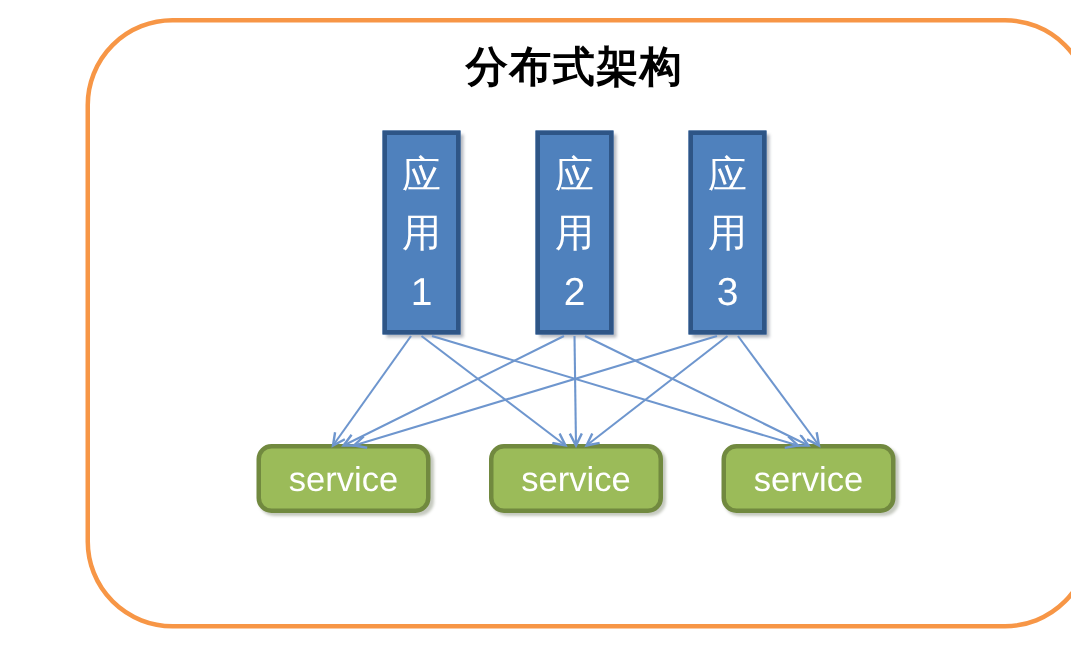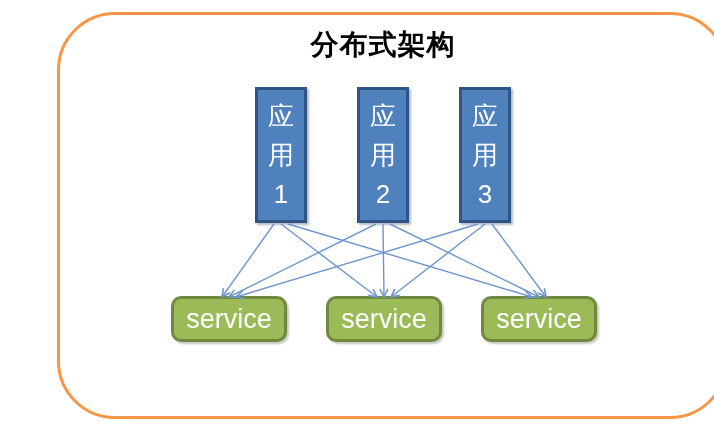--- a/index.html
+++ b/index.html
@@ -72,21 +72,21 @@
     height: 46px;
     box-sizing: border-box;
     background: #9BBB59;
     border: 3px solid #71893F;
     border-radius: 10px;
     box-shadow: 2px 2px 2px rgba(110,120,95,0.4);
     display: flex;
     align-items: center;
     justify-content: center;
     color: #ffffff;
-    font-size: 27px;
+    font-size: 23px;
   }
   .service-1 { left: 133px; }
   .service-2 { left: 288px; }
   .service-3 { left: 443px; }
 </style>
 </head>
 <body>
 
 <div class="stage">
 

